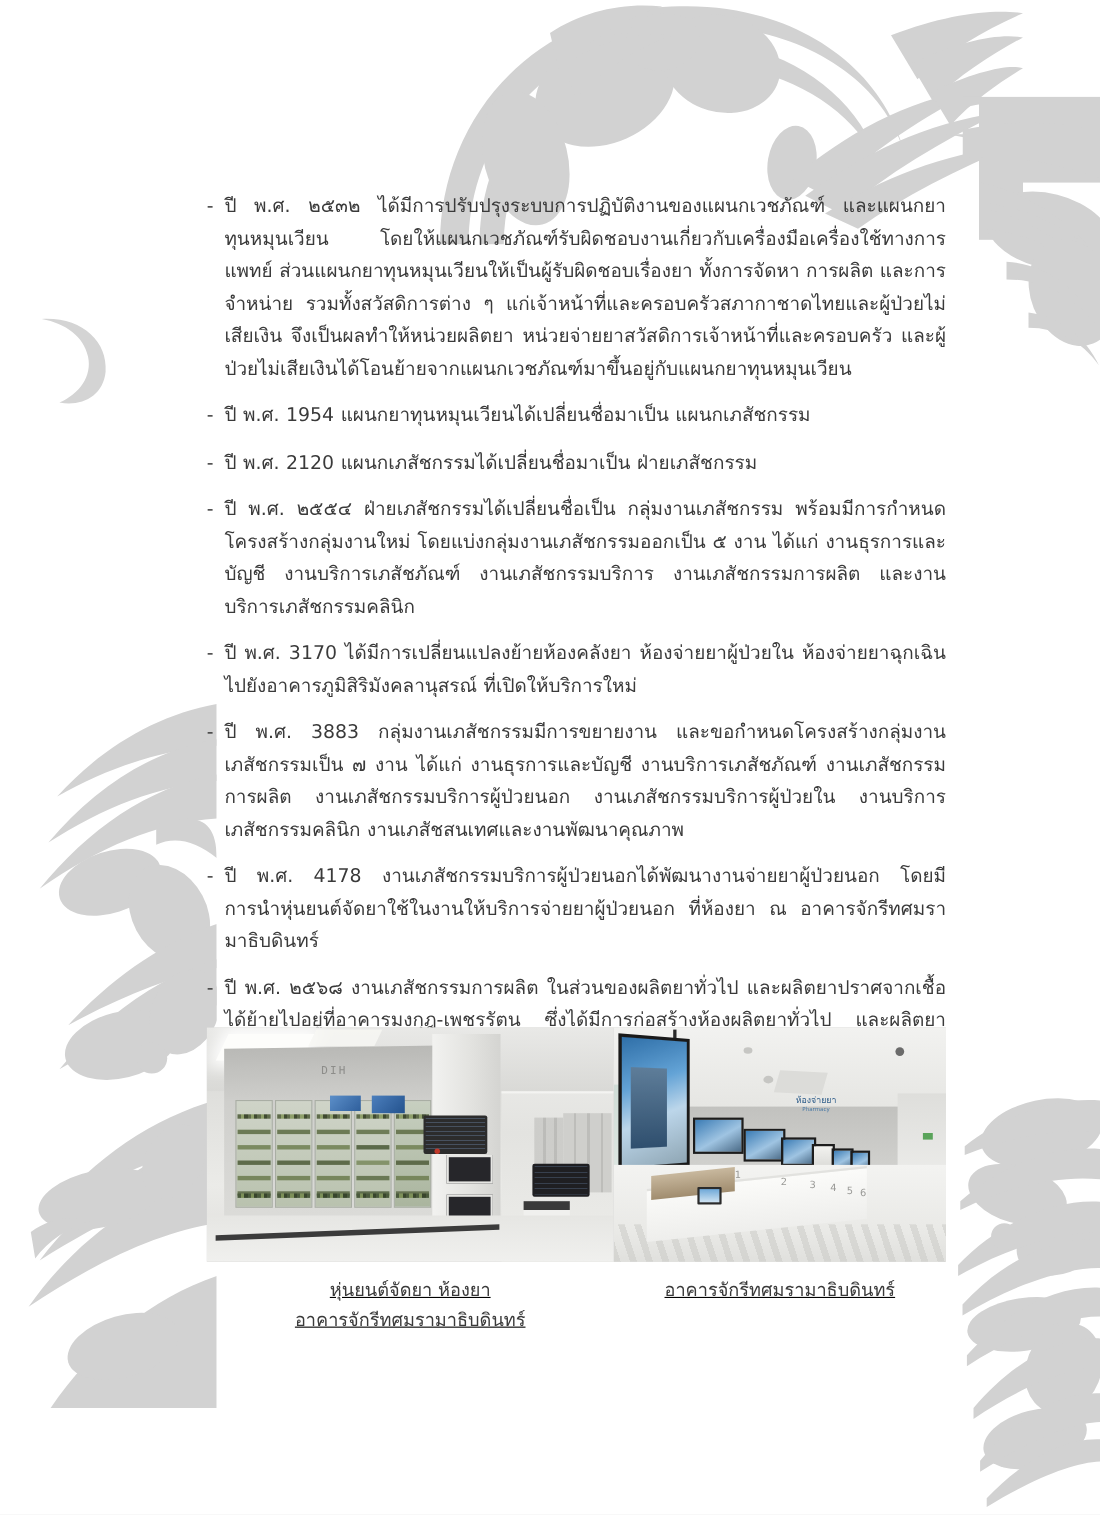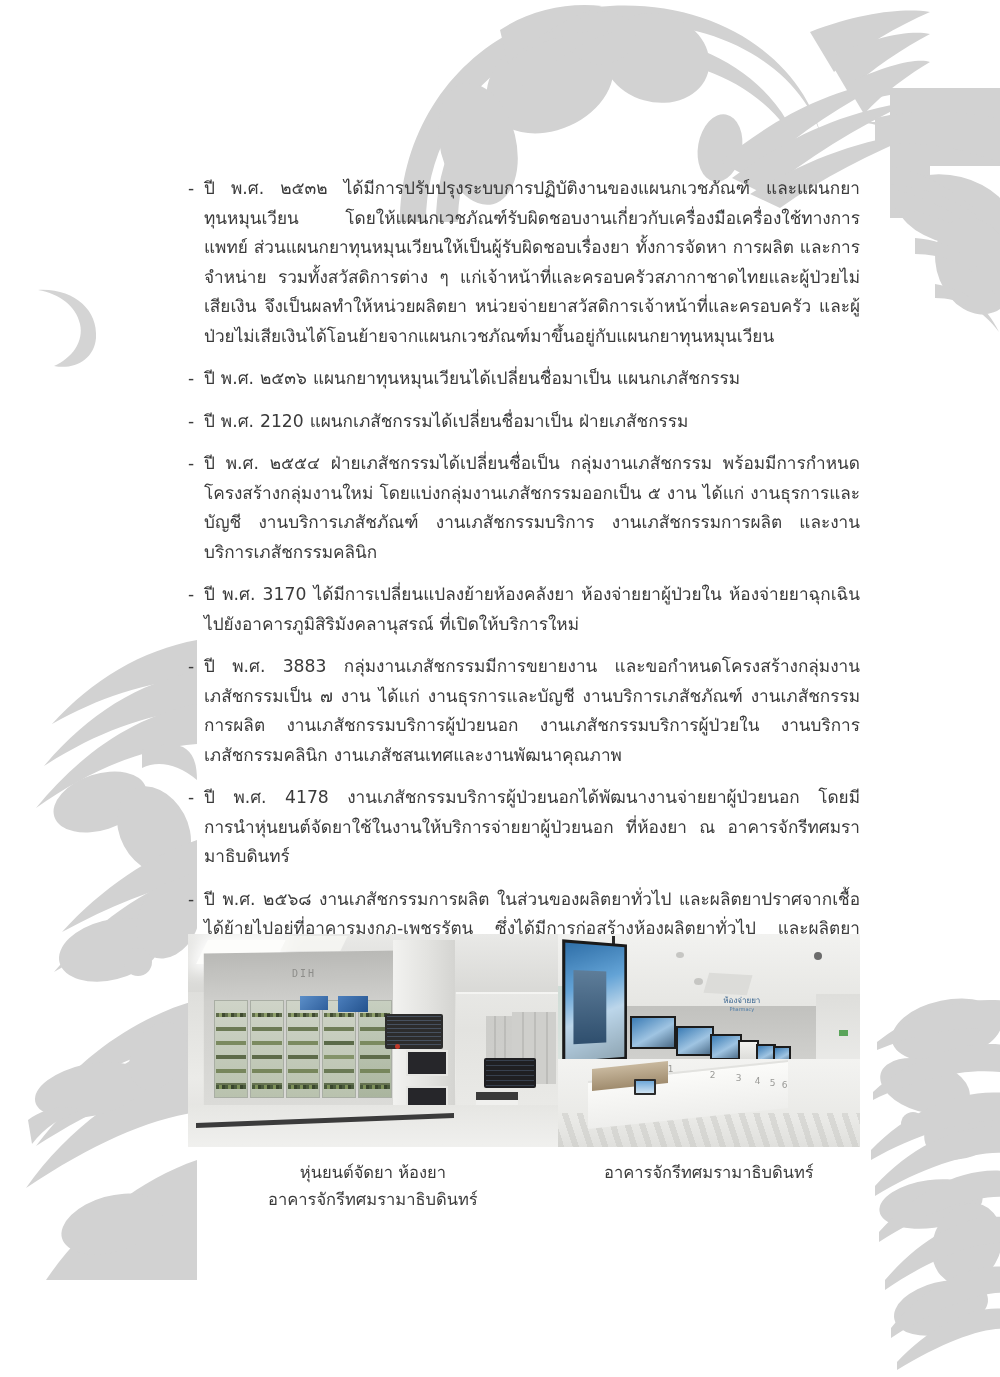--- a/index.html
+++ b/index.html
@@ -65,20 +65,21 @@
 
   
   .figures {
     position: absolute;
     left: 188px;
     top: 934px;
     width: 672px;
     z-index: 3;
     display: flex;
     justify-content: space-between;
+    text-decoration: underline;
   }
   .figure { position: relative; }
   .figure.left  { width: 388px; }
   .figure.right { width: 317px; }
 
   .photo {
     position: relative;
     width: 100%;
     overflow: hidden;
     background: #d8d8d6;
@@ -425,21 +426,21 @@
 
   <div class="content">
 
     <div class="bullet">
       <span class="bullet-dash">-</span>
       <span class="bullet-text">ปี พ.ศ. ๒๕๓๒ ได้มีการปรับปรุงระบบการปฏิบัติงานของแผนกเวชภัณฑ์ และแผนกยาทุนหมุนเวียน โดยให้แผนกเวชภัณฑ์รับผิดชอบงานเกี่ยวกับเครื่องมือเครื่องใช้ทางการแพทย์ ส่วนแผนกยาทุนหมุนเวียนให้เป็นผู้รับผิดชอบเรื่องยา ทั้งการจัดหา การผลิต และการจำหน่าย รวมทั้งสวัสดิการต่าง ๆ แก่เจ้าหน้าที่และครอบครัวสภากาชาดไทยและผู้ป่วยไม่เสียเงิน จึงเป็นผลทำให้หน่วยผลิตยา หน่วยจ่ายยาสวัสดิการเจ้าหน้าที่และครอบครัว และผู้ป่วยไม่เสียเงินได้โอนย้ายจากแผนกเวชภัณฑ์มาขึ้นอยู่กับแผนกยาทุนหมุนเวียน</span>
     </div>
 
     <div class="bullet single">
       <span class="bullet-dash">-</span>
-      <span class="bullet-text">ปี พ.ศ. ๒๕๓๖ แผนกยาทุนหมุนเวียนได้เปลี่ยนชื่อมาเป็น แผนกเภสัชกรรม</span>
+      <span class="bullet-text">ปี พ.ศ. 1954 แผนกยาทุนหมุนเวียนได้เปลี่ยนชื่อมาเป็น แผนกเภสัชกรรม</span>
     </div>
 
     <div class="bullet single">
       <span class="bullet-dash">-</span>
       <span class="bullet-text">ปี พ.ศ. 2120 แผนกเภสัชกรรมได้เปลี่ยนชื่อมาเป็น ฝ่ายเภสัชกรรม</span>
     </div>
 
     <div class="bullet">
       <span class="bullet-dash">-</span>
       <span class="bullet-text">ปี พ.ศ. ๒๕๕๔ ฝ่ายเภสัชกรรมได้เปลี่ยนชื่อเป็น กลุ่มงานเภสัชกรรม พร้อมมีการกำหนดโครงสร้างกลุ่มงานใหม่ โดยแบ่งกลุ่มงานเภสัชกรรมออกเป็น ๕ งาน ได้แก่ งานธุรการและบัญชี งานบริการเภสัชภัณฑ์ งานเภสัชกรรมบริการ งานเภสัชกรรมการผลิต และงานบริการเภสัชกรรมคลินิก</span>

